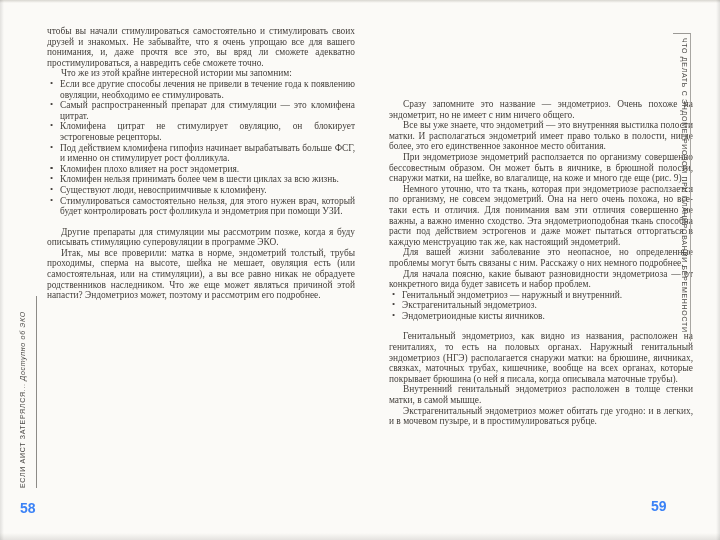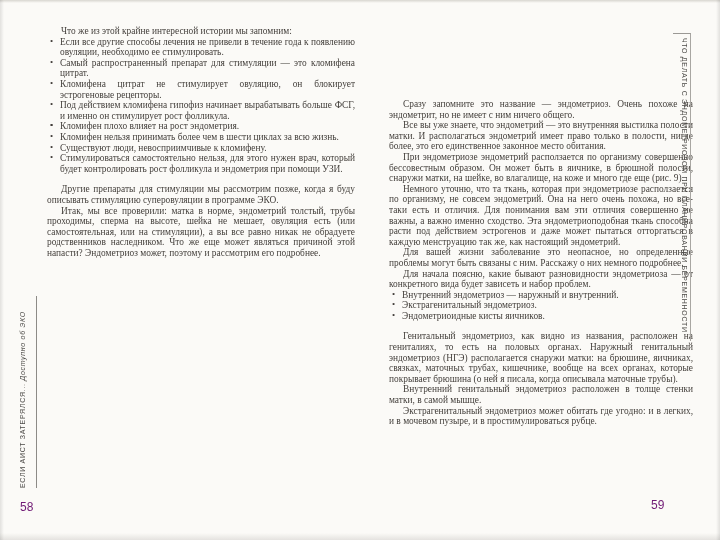--- a/index.html
+++ b/index.html
@@ -66,36 +66,37 @@
   #margin-right-head {
     left:673px; top:33px; height:303px; width:15px;
     writing-mode:vertical-rl;
     border-top:1px solid #9b9995; border-right:1px solid #a8a6a2;
     padding-top:4px; padding-right:2px;
   }
 
   .page-number {
     position:absolute;
     font-family:"Liberation Sans", sans-serif;
-    font-weight:normal; font-size:12px; color:#701a75;
+    font-weight:bold; font-size:14px; color:#3b82f6;
   }
   #page-number-left  { left:20px;  top:500px; }
   #page-number-right { left:651px; top:498px;text-align:right; }
 </style>
 </head>
 <body>
 
 <div id="spread">
 
   <div class="edge-top"></div>
   <div class="edge-bottom"></div>
   <div class="edge-left"></div>
   <div class="edge-right"></div>
 
   <div id="left-col" class="body-col">
+    <p>чтобы вы начали стимулироваться самостоятельно и стимулировать своих друзей и знакомых. Не забывайте, что я очень упрощаю все для вашего понимания, и, даже прочтя все это, вы вряд ли сможете адекватно простимулироваться, а навредить себе сможете точно.</p>
     <p class="indent">Что же из этой крайне интересной истории мы запомним:</p>
     <ul class="blist">
       <li><span class="blt">•</span><span>Если все другие способы лечения не привели в течение года к появлению овуляции, необходимо ее стимулировать.</span></li>
       <li><span class="blt">•</span><span>Самый распространенный препарат для стимуляции — это кломифена цитрат.</span></li>
       <li><span class="blt">•</span><span>Кломифена цитрат не стимулирует овуляцию, он блокирует эстрогеновые рецепторы.</span></li>
       <li><span class="blt">•</span><span>Под действием кломифена гипофиз начинает вырабатывать больше ФСГ, и именно он стимулирует рост фолликула.</span></li>
       <li><span class="blt">•</span></li>
       <li><span class="blt">•</span><span>Кломифен плохо влияет на рост эндометрия.</span></li>
       <li><span class="blt">•</span><span>Кломифен нельзя принимать более чем в шести циклах за всю жизнь.</span></li>
       <li><span class="blt">•</span><span>Существуют люди, невосприимчивые к кломифену.</span></li>
@@ -114,21 +115,21 @@
 
 
   <div id="right-col" class="body-col">
     <p class="indent">Сразу запомните это название — эндометриоз. Очень похоже на эндометрит, но не имеет с ним ничего общего.</p>
     <p class="indent">Все вы уже знаете, что эндометрий — это внутренняя выстилка полости матки. И располагаться эндометрий имеет право только в полости, нигде более, это его единственное законное место обитания.</p>
     <p class="indent">При эндометриозе эндометрий расползается по организму совершенно бессовестным образом. Он может быть в яичнике, в брюшной полости, снаружи матки, на шейке, во влагалище, на коже и много где еще (рис. 9).</p>
     <p class="indent">Немного уточню, что та ткань, которая при эндометриозе расползается по организму, не совсем эндометрий. Она на него очень похожа, но все-таки есть и отличия. Для понимания вам эти отличия совершенно не важны, а важно именно сходство. Эта эндометриоподобная ткань способна расти под действием эстрогенов и даже может пытаться отторгаться в каждую менструацию так же, как настоящий эндометрий.</p>
     <p class="indent">Для вашей жизни заболевание это неопасное, но определенные проблемы могут быть связаны с ним. Расскажу о них немного подробнее.</p>
     <p class="indent">Для начала поясню, какие бывают разновидности эндометриоза — от конкретного вида будет зависеть и набор проблем.</p>
     <ul class="blist">
-      <li><span class="blt">•</span><span>Внутренний эндометриоз — наружный и внутренний.</span></li>
+      <li><span class="blt">•</span><span>Генитальный эндометриоз — наружный и внутренний.</span></li>
       <li><span class="blt">•</span><span>Экстрагенитальный эндометриоз.</span></li>
       <li><span class="blt">•</span><span>Эндометриоидные кисты яичников.</span></li>
     </ul>
     <div class="gap"></div>
     <p class="indent">Генитальный эндометриоз, как видно из названия, расположен на гениталиях, то есть на половых органах. Наружный генитальный эндометриоз (НГЭ) располагается снаружи матки: на брюшине, яичниках, связках, маточных трубах, кишечнике, вообще на всех органах, которые покрывает брюшина (о ней я писала, когда описывала маточные трубы).</p>
     <p class="indent">Внутренний генитальный эндометриоз расположен в толще стенки матки, в самой мышце.</p>
     <p class="indent">Экстрагенитальный эндометриоз может обитать где угодно: и в легких, и в мочевом пузыре, и в простимулироваться рубце.</p>
   </div>
 
   <div id="margin-right-head" class="margin-head">ЧТО ДЕЛАТЬ С ЭНДОМЕТРИОЗОМ ПРИ ПЛАНИРОВАНИИ БЕРЕМЕННОСТИ</div>

